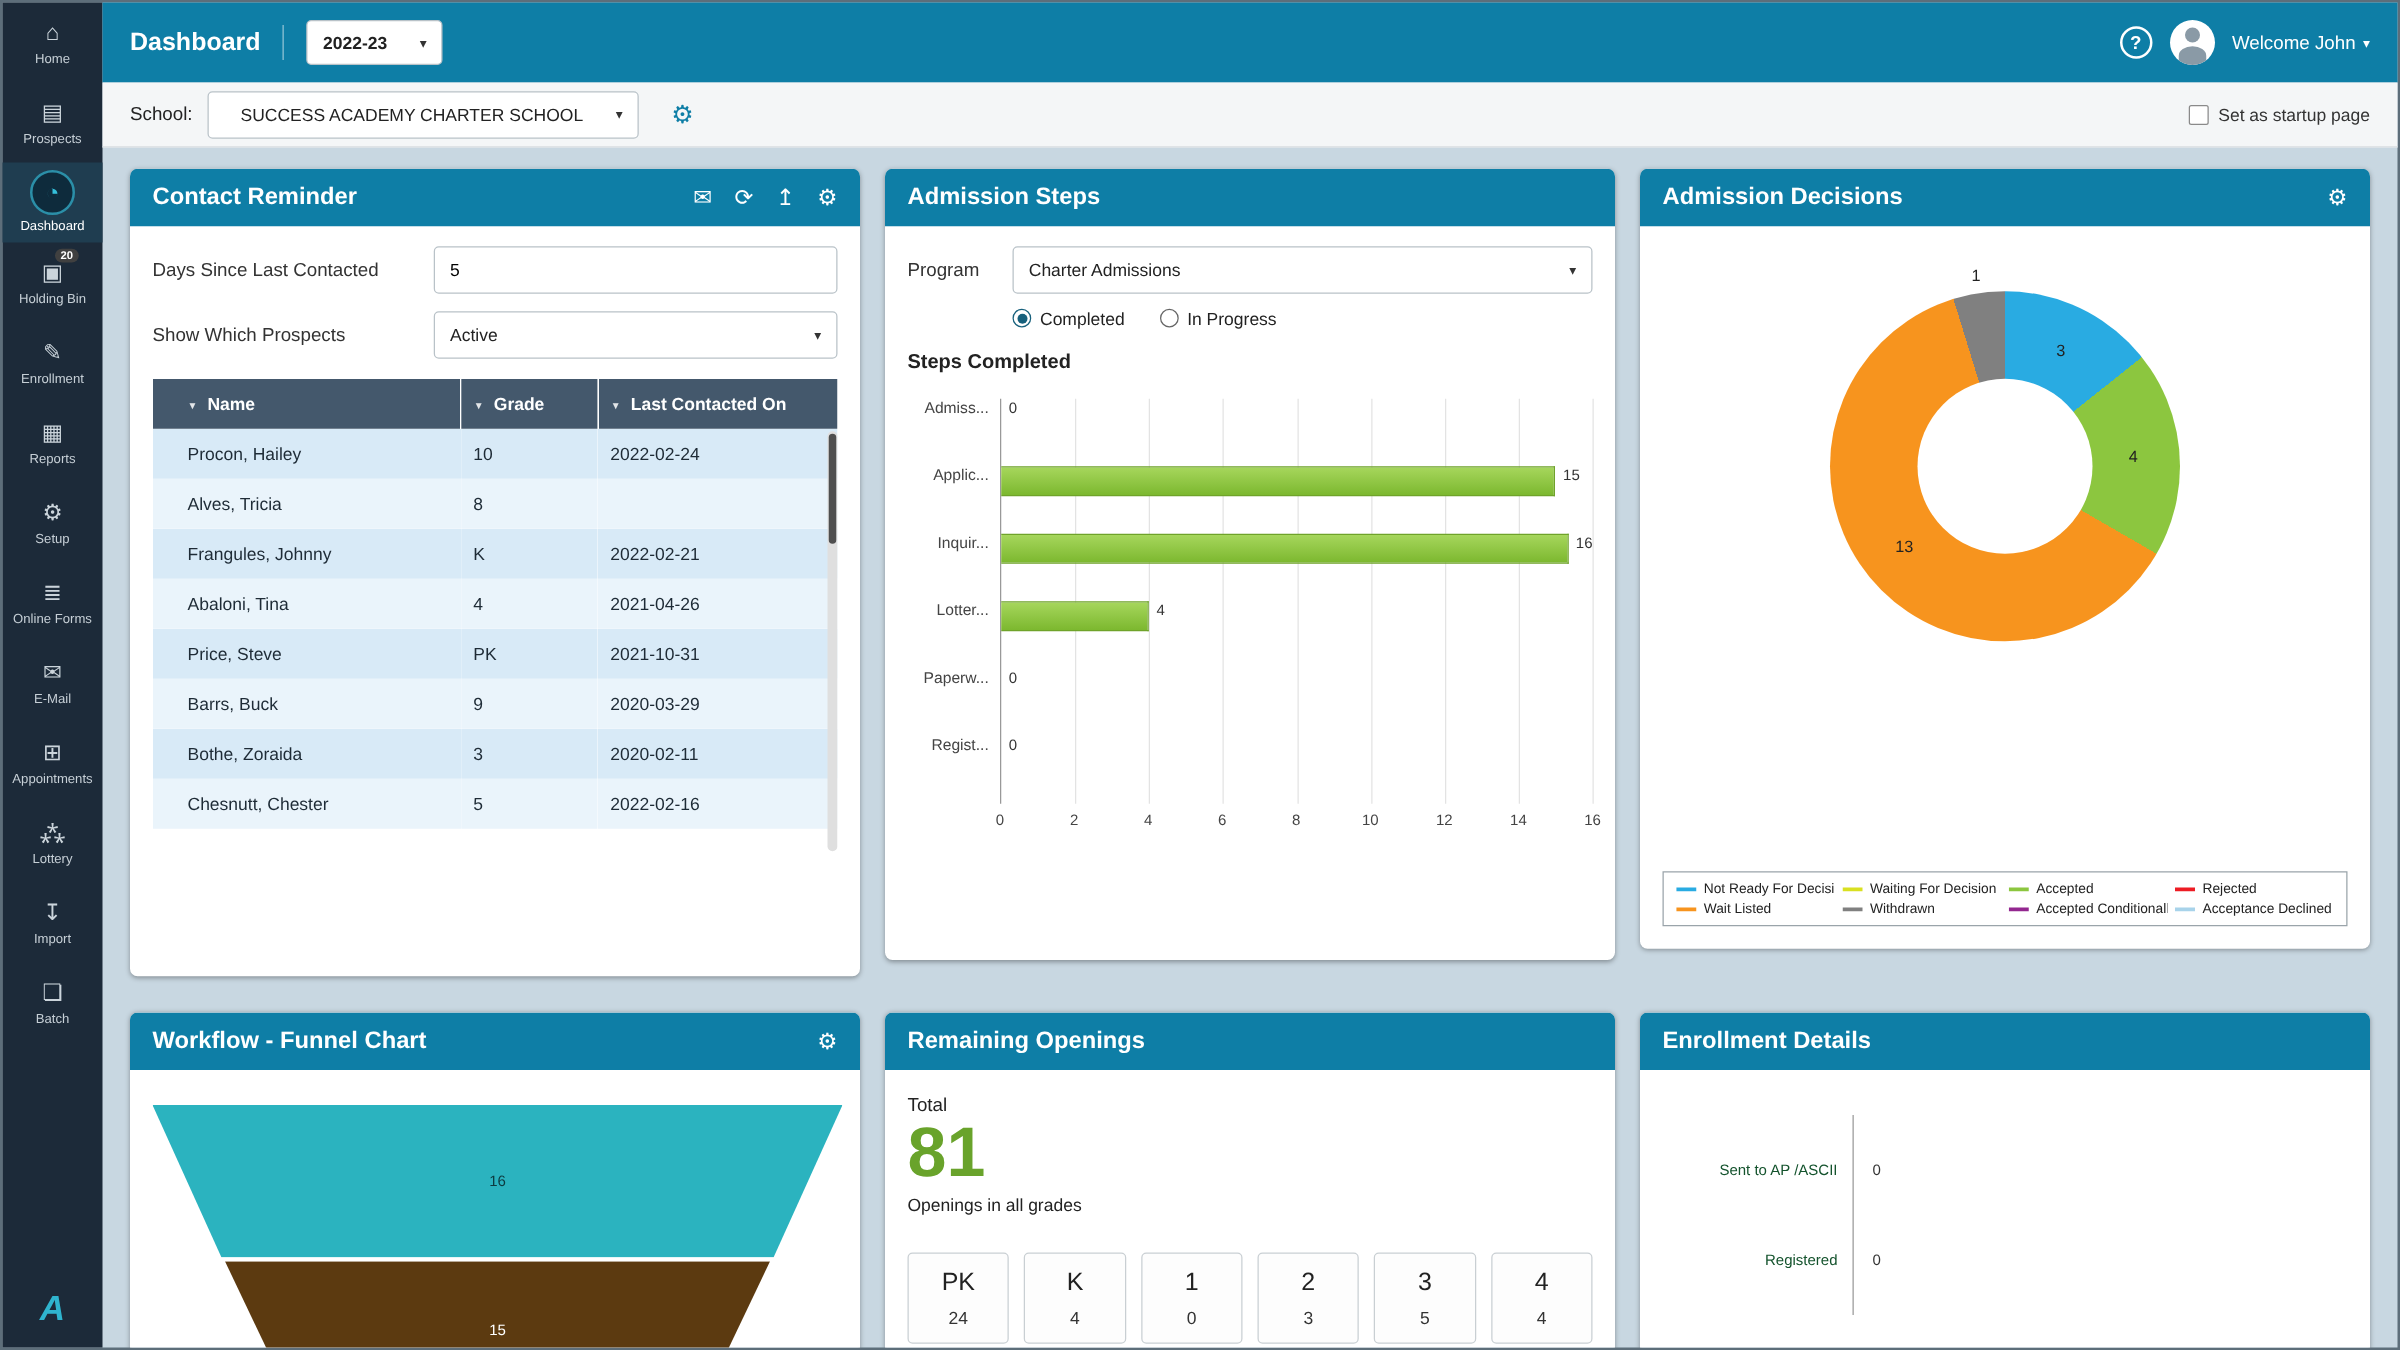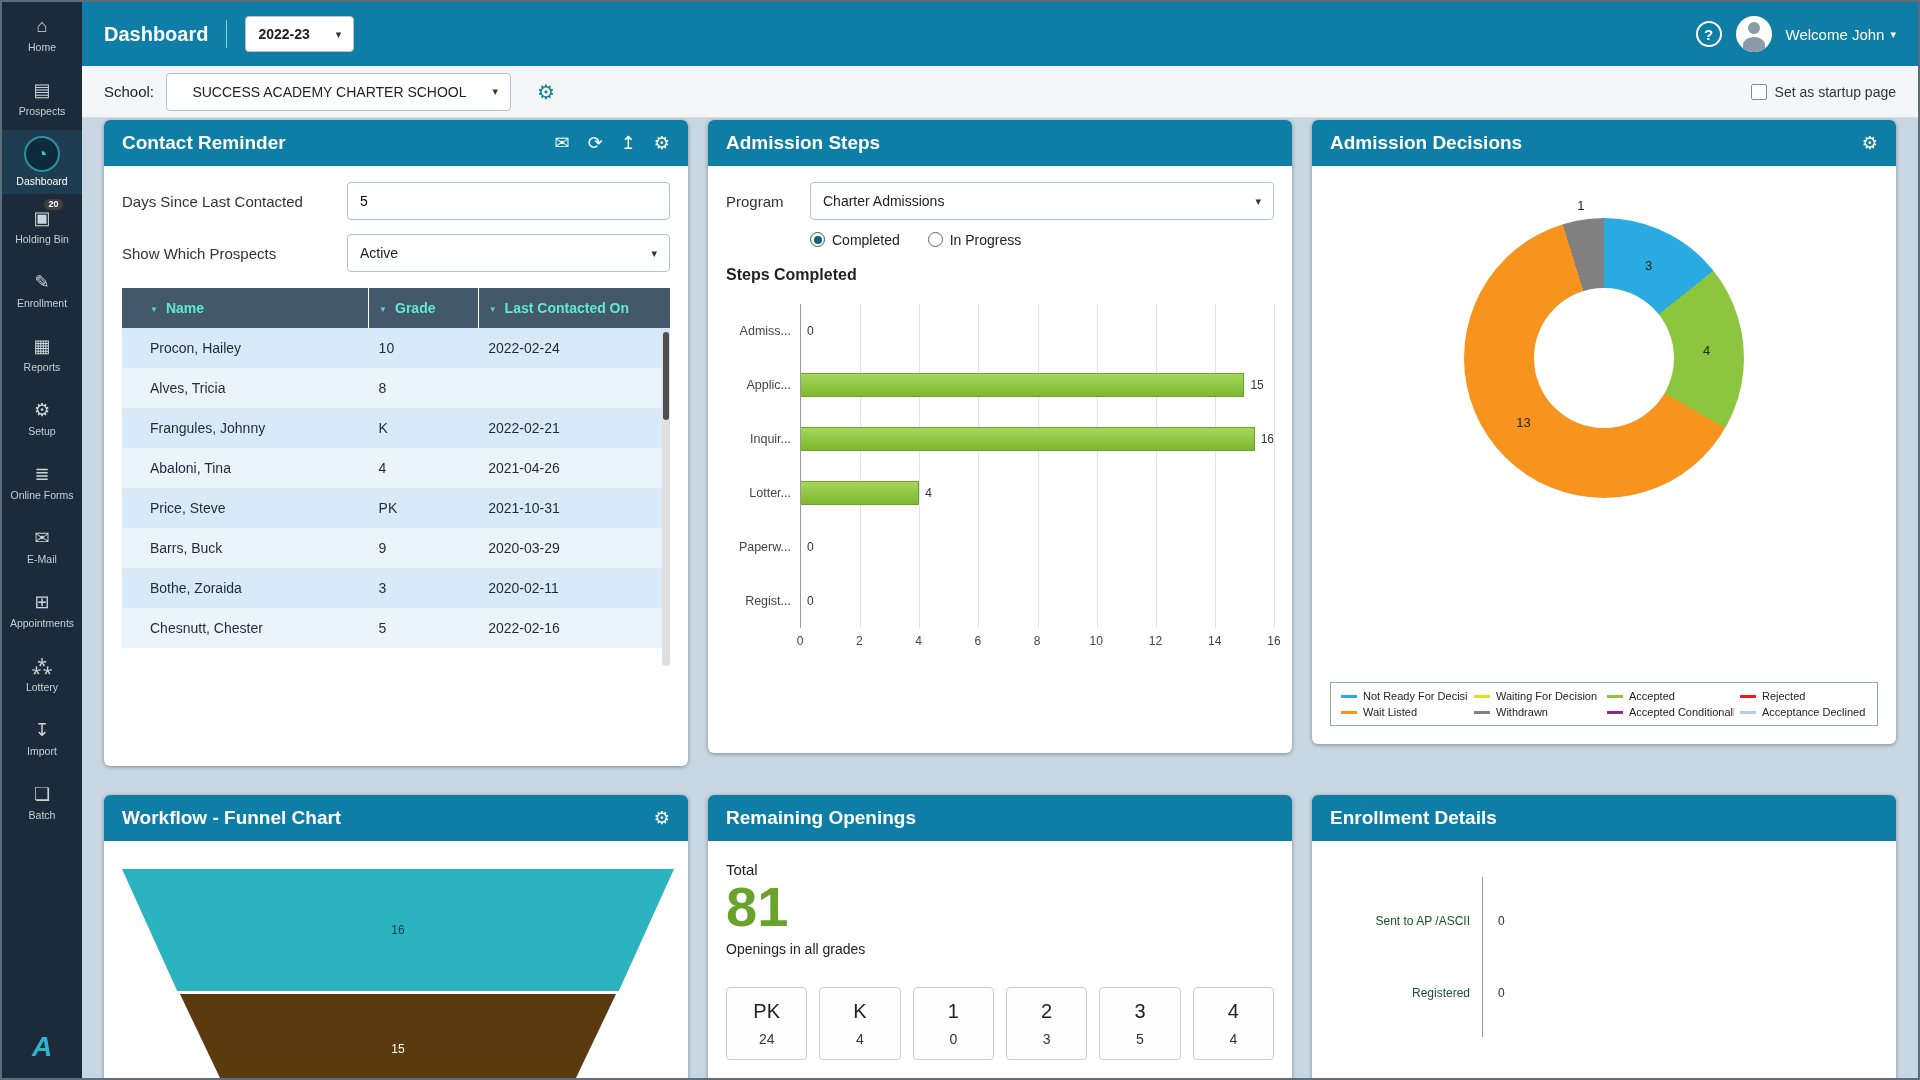--- a/index.html
+++ b/index.html
@@ -37,39 +37,39 @@
   .welcome .caret{color:#fff;font-size:11px}
 
   .schoolbar{height:52px;background:#F4F6F7;border-bottom:1px solid #D7DDE1;display:flex;align-items:center;padding:0 22px;gap:12px;flex-shrink:0}
   .schoolbar .lbl{font-size:15px}
   .school-select{min-width:345px;justify-content:flex-end;height:38px}
   .gear-teal{color:#0E7EA6;font-size:20px;margin-left:14px;cursor:pointer}
   .startup{margin-left:auto;display:flex;align-items:center;gap:8px;font-size:14px;color:#333}
   .checkbox{width:16px;height:16px;border:1px solid #8a8a8a;border-radius:2px;background:#fff;cursor:pointer}
 
   
-  .content{flex:1;padding:2px 22px 0;display:grid;grid-template-columns:repeat(3,1fr);grid-template-rows:655px 500px;gap:20px;overflow:hidden}
+  .content{flex:1;padding:17px 22px 0;display:grid;grid-template-columns:repeat(3,1fr);grid-template-rows:655px 500px;gap:20px;overflow:hidden}
   .card{background:#fff;border-radius:6px;box-shadow:0 1px 4px rgba(0,0,0,.35);display:flex;flex-direction:column;overflow:hidden}
   .card.h-contact{height:646px}
   .card.h-steps{height:633px}
   .card.h-decisions{height:624px}
   .card-header{background:#0E7EA6;color:#fff;height:46px;flex-shrink:0;display:flex;align-items:center;justify-content:space-between;padding:0 18px}
   .card-title{font-size:19px;font-weight:bold}
   .hdr-icons{display:flex;gap:18px;font-size:18px}
   .hdr-icons span{cursor:pointer}
   .card-body{flex:1;padding:16px 18px;overflow:hidden;position:relative;display:flex;flex-direction:column}
 
   
   .form-row{display:flex;align-items:center;margin-bottom:14px}
   .flabel{width:225px;font-size:15px;color:#333;flex-shrink:0}
   .input-box{flex:1;height:38px;border:1px solid #B9C2C8;border-radius:4px;padding:0 12px;font-size:14px;background:#fff;font-family:"Liberation Sans",sans-serif}
   .select-flex{flex:1;justify-content:space-between;height:38px}
   .ctable-wrap{position:relative;margin-top:2px;height:382px;overflow:hidden}
   table.ctable{width:100%;border-collapse:collapse;font-size:14px;table-layout:fixed}
-  .ctable th{background:#44586C;color:#5eead4;font-weight:bold;text-align:left;height:40px;padding:0 10px;border-right:1px solid rgba(255,255,255,.35);font-size:14px;white-space:nowrap;overflow:hidden}
+  .ctable th{background:#44586C;color:#ffffff;font-weight:bold;text-align:left;height:40px;padding:0 10px;border-right:1px solid rgba(255,255,255,.35);font-size:14px;white-space:nowrap;overflow:hidden}
   .ctable th:last-child{border-right:none}
   .ctable th:nth-child(1){width:45%}
   .ctable th:nth-child(2){width:20%}
   .ctable th:nth-child(3){width:35%}
   .filter-ic{font-size:8px;margin-right:8px;opacity:.85;vertical-align:middle}
   .ctable td{height:40px;padding:0 10px;color:#1e2b36;white-space:nowrap;overflow:hidden}
   .ctable td:first-child,.ctable th:first-child{padding-left:28px}
   .ctable tbody tr{cursor:pointer}
   .ctable tbody tr:nth-child(odd){background:#D8EAF7}
   .ctable tbody tr:nth-child(even){background:#EAF4FB}
@@ -81,21 +81,21 @@
   .prog-row{display:flex;align-items:center;gap:16px;margin-bottom:8px}
   .prog-row .flabel{width:68px}
   .radio-row{display:flex;gap:28px;margin:4px 0 16px 84px;font-size:14px;align-items:center}
   .radio{display:flex;align-items:flex-start;gap:7px;cursor:pointer}
   .rdot{width:15px;height:15px;border:1.5px solid #666;border-radius:50%;position:relative;background:#fff;flex-shrink:0}
   .radio.sel .rdot{border-color:#17607c}
   .radio.sel .rdot::after{content:"";position:absolute;inset:2.5px;background:#17607c;border-radius:50%}
   .steps-heading{font-weight:bold;font-size:16px;margin:2px 0 20px}
   .hbar-plot{position:relative;margin-left:74px;border-left:1px solid #999}
   .gridline{position:absolute;top:0;bottom:0;width:1px;background:#E3E3E3;z-index:0}
-  .hbar-row{height:54px;display:flex;align-items:center;position:relative;z-index:1}
+  .hbar-row{height:54px;display:flex;align-items:flex-start;position:relative;z-index:1}
   .hbar-cat{position:absolute;left:-74px;width:64px;text-align:right;font-size:12.5px;color:#444}
   .hbar{height:24px;background:linear-gradient(#A6D65C,#7CB82F);border:1px solid #6FA32A;border-left:none}
   .hbar-val{font-size:12px;color:#333;margin-left:6px}
   .hbar-ticks{position:relative;height:22px;margin-left:74px;font-size:12px;color:#444}
   .hbar-ticks span{position:absolute;transform:translateX(-50%);top:6px}
 
   
   .donut-wrap{position:relative;width:280px;height:280px;margin:36px auto 0;flex-shrink:0}
   .donut{width:280px;height:280px;border-radius:50%}
   .donut-wrap::after{content:"";position:absolute;inset:70px;background:#fff;border-radius:50%;z-index:1}

